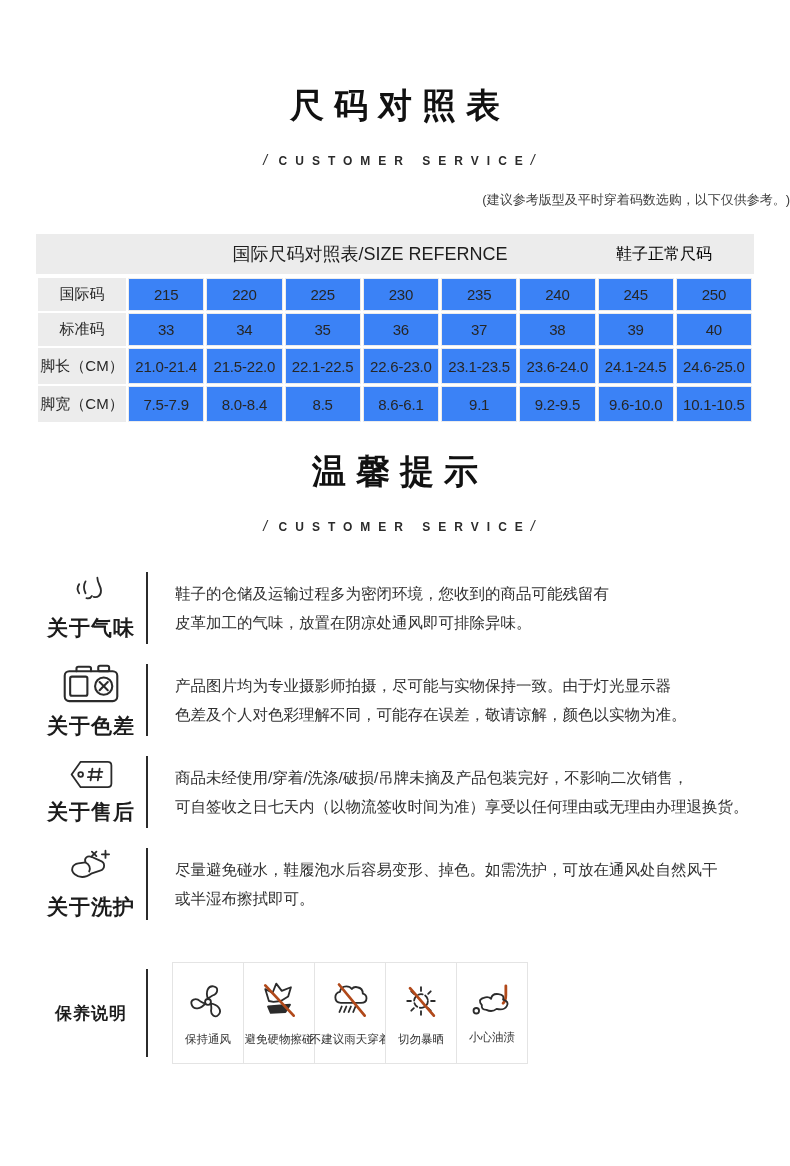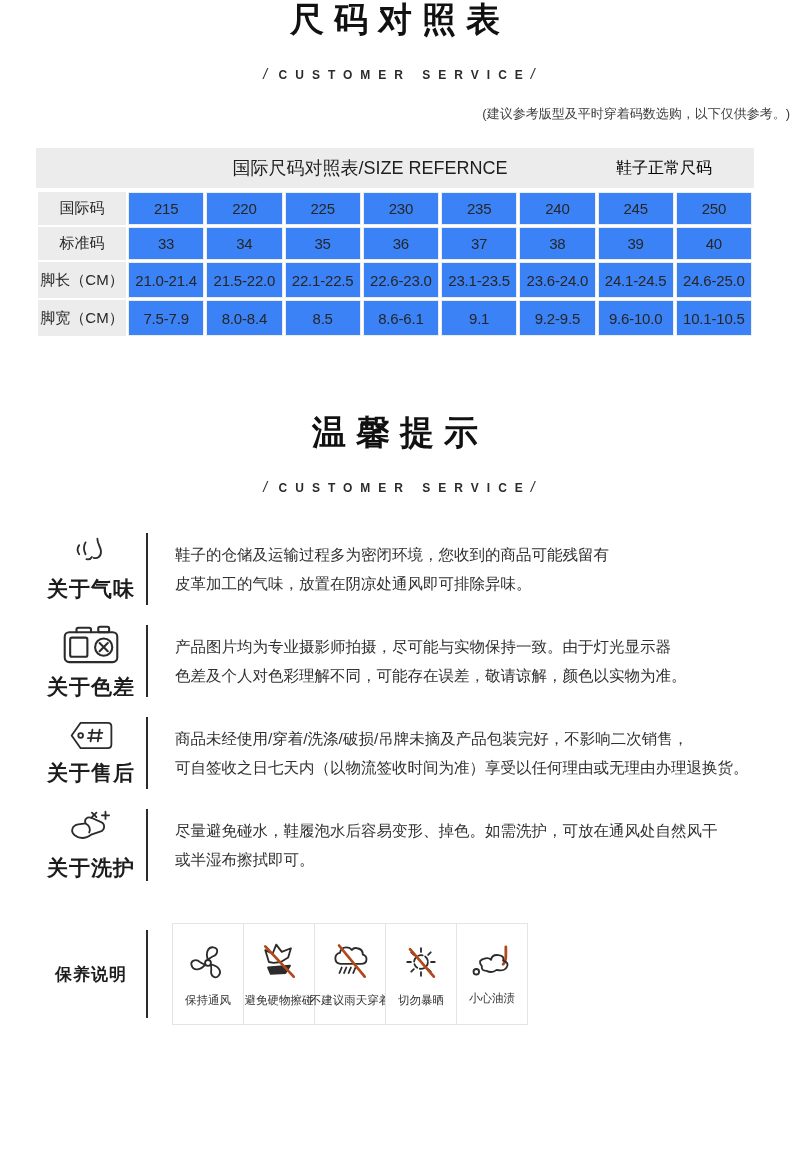--- a/index.html
+++ b/index.html
@@ -2,21 +2,21 @@
 <html><head>
 <meta charset="utf-8">
 <style>
   * { margin: 0; padding: 0; box-sizing: border-box; }
   html, body { background: #ffffff; }
   body {
     width: 790px; height: 1166px;
     font-family: "Liberation Sans", "DejaVu Sans", sans-serif;
     color: #222; overflow: hidden; position: relative;
   }
-  .page { width: 790px; }
+  .page { width: 790px; padding-top: 86px; }
 
   
   .sec-title {
     text-align: center; font-size: 34px; font-weight: 700; color: #111;
     letter-spacing: 10px; text-indent: 10px; line-height: 1.15;
   }
   .sec-sub {
     margin-top: 27px; text-align: center; font-size: 12px; font-weight: 600;
     color: #2b2b2b; letter-spacing: 8px; text-indent: 8px;
   }
@@ -37,21 +37,21 @@
     font-size: 16px; color: #000000;
   }
   table.size-table { width: 100%; border-collapse: separate; border-spacing: 2px; table-layout: fixed; }
   table.size-table td { text-align: center; vertical-align: middle; font-size: 15px; color: #262626; }
   td.lbl { width: 88px; background: #ececec; font-weight: 500; }
   td.val { background: #3b82f6; border: 1px solid #ececec; letter-spacing: -0.2px; }
   tr.r1 td, tr.r2 td { height: 33px; }
   tr.r3 td, tr.r4 td { height: 36px; }
 
   
-  .tips-block { margin-top: 75px; }
+  .tips-block { margin-top: 28px; }
   .tips-list { margin-top: 28px; }
   .tip-row { margin: 0 36px; height: 92px; display: flex; align-items: center; }
   .tip-left {
     width: 110px; flex: 0 0 110px; display: flex; flex-direction: column;
     align-items: center; justify-content: center; gap: 7px;
   }
   .tip-icon svg { display: block; }
   .tip-label { font-size: 21px; font-weight: 700; color: #1c1c1c; letter-spacing: 1px; white-space: nowrap; }
   .tip-divider { width: 2px; height: 72px; background: #2b2b2b; flex: 0 0 2px; }
   .tip-text { padding-left: 27px; font-size: 15.5px; color: #303030; line-height: 29px; }

